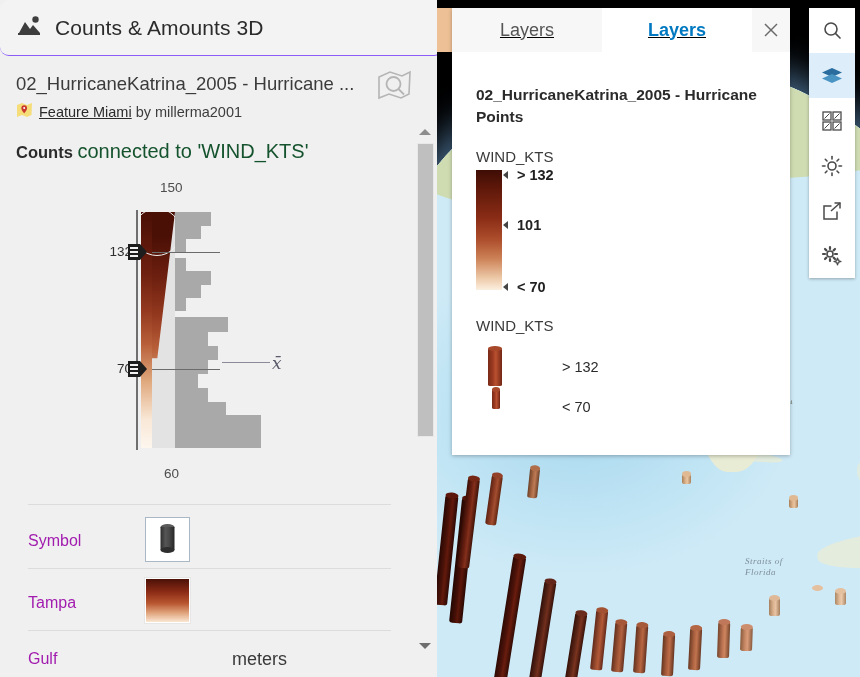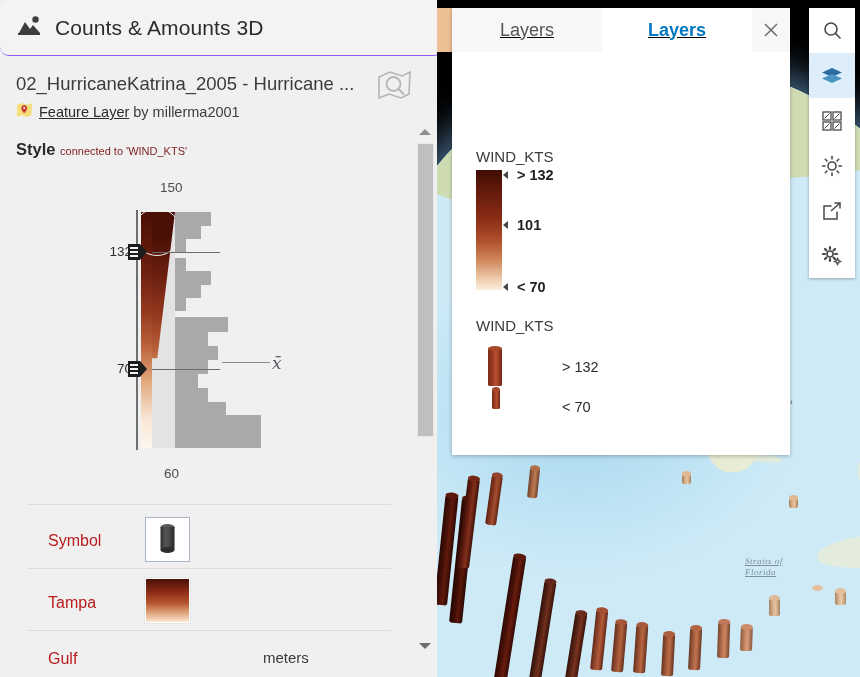--- a/index.html
+++ b/index.html
@@ -37,21 +37,21 @@
     font-size:14.5px;color:#4a4a4a;display:flex;align-items:center;
   }
   .pin-icon{margin-right:6px;display:block;}
   .layer-sub a{color:#2b2b2b;text-decoration:underline;}
   .layer-sub .byline{margin-left:4px;color:#3d3d3d;}
 
   .style-line{
     position:absolute;left:16px;top:140px;font-size:16.5px;color:#2b2b2b;
   }
   .style-line b{font-weight:700;}
-  .style-line span.conn{font-weight:400;font-size:11px;color:#7f1d1d;}
+  .style-line span.conn{font-weight:400;font-size:20px;color:#14532d;}
 
   
   .hist-wrap{position:absolute;left:0;top:178px;width:410px;height:310px;}
   .hist-max{position:absolute;left:160px;top:2px;font-size:13.5px;color:#4d4d4d;}
   .hist-min{position:absolute;left:164px;top:288px;font-size:13.5px;color:#4d4d4d;}
   .axis-line{position:absolute;left:136px;top:32px;width:2px;height:240px;background:#6f6f6f;}
   .handle-label{position:absolute;font-size:13.5px;color:#2e2e2e;text-align:right;width:34px;}
 
   .ramp-col{position:absolute;left:141px;top:34px;width:34px;height:236px;}
   .bars{position:absolute;left:175px;top:34px;width:120px;height:236px;}
@@ -65,42 +65,42 @@
   .handle .grip{position:absolute;left:0;top:0;width:12px;height:16px;background:#1d1d1d;}
   .handle .grip i{position:absolute;left:2px;width:8px;height:1.5px;background:#f2f2f2;}
   .handle .tri{
     position:absolute;left:12px;top:0;width:0;height:0;
     border-top:8px solid transparent;border-bottom:8px solid transparent;border-left:7px solid #1d1d1d;
   }
 
   
   .rows{position:absolute;left:0;top:504px;width:410px;}
   .rowdiv{position:absolute;left:28px;width:363px;height:1px;background:#dcdcdc;}
-  .rowlabel{position:absolute;left:28px;font-size:16px;color:#b91c1c;margin-left:20px;}
+  .rowlabel{position:absolute;left:28px;font-size:16px;color:#a21caf;}
   .symbol-swatch{
     position:absolute;left:145px;top:517px;width:45px;height:45px;
     background:#fff;border:1px solid #aab7c4;box-sizing:border-box;
   }
   .color-swatch{
     position:absolute;left:145px;top:578px;width:45px;height:45px;
     border:1px solid #ffffff;box-sizing:border-box;
     background:linear-gradient(to bottom,#4b1107 0%,#8b2b16 30%,#b7552f 56%,#dfa179 78%,#fae7d3 100%);
     box-shadow:0 0 0 1px #e6e6e6;
   }
   .size-select{
     position:absolute;left:145px;top:645px;height:28px;display:flex;
     border:1px solid #9fb0c2;box-sizing:border-box;background:#fff;
   }
   .size-select .val{
     padding:2px 8px 0 7px;font-size:17px;color:#2e2e2e;line-height:25px;
   }
   .size-select .caret{
     width:28px;border-left:1px solid #c3cdd8;display:flex;align-items:center;justify-content:center;
   }
-  .units{position:absolute;left:232px;top:649px;font-size:15px;color:#3a3a3a;margin-left:31px;}
+  .units{position:absolute;left:232px;top:649px;font-size:18px;color:#3a3a3a;}
 
   
   .lp-scroll{position:absolute;left:414px;top:121px;width:23px;height:556px;background:#f0f0f0;}
   .lp-arrow{position:absolute;left:5px;width:0;height:0;}
   .lp-arrow.up{top:8px;border-left:6px solid transparent;border-right:6px solid transparent;border-bottom:6px solid #8d8d8d;}
   .lp-arrow.down{top:522px;border-left:6px solid transparent;border-right:6px solid transparent;border-top:6px solid #6e6e6e;}
   .lp-thumb{position:absolute;left:3px;top:22px;width:17px;height:294px;background:#bfbfbf;border:1px solid #e8e8e8;box-sizing:border-box;}
 
   
   .scene{position:absolute;left:437px;top:0;width:423px;height:677px;overflow:hidden;background:#000;}
@@ -193,21 +193,21 @@
       <div class="landgreen" style="left:312px;top:112px;width:70px;height:185px;border-radius:40% 40% 50% 50%;opacity:.75;"></div>
       <div class="land" style="left:316px;top:388px;width:80px;height:10px;border-radius:50%;opacity:.75;transform:rotate(8deg);"></div>
       <div class="land" style="left:470px;top:390px;width:70px;height:38px;border-radius:45%;opacity:.6;"></div>
       <div class="land" style="left:430px;top:470px;width:150px;height:34px;border-radius:46%;transform:rotate(-6deg);opacity:.75;"></div>
 
       <div class="maplabel" style="left:88px;top:96px;font-size:11px;">ALABAMA</div>
       <div class="maplabel" style="left:230px;top:82px;font-size:11px;">GEORGIA</div>
       <div class="maplabel" style="left:312px;top:230px;font-size:10px;">FLORIDA</div>
       <div class="maplabel" style="left:145px;top:118px;font-size:8px;opacity:.75;">COASTAL PLAIN</div>
       <div class="maplabel it" style="left:168px;top:278px;font-size:10px;color:#7d8e99;width:60px;line-height:11px;">Gulf of Mexico</div>
-      <div class="maplabel it" style="left:358px;top:494px;font-size:9px;color:#7d8e99;width:58px;line-height:11px;text-decoration:underline;">Straits of Florida</div>
+      <div class="maplabel it" style="left:358px;top:494px;font-size:9px;color:#7d8e99;width:58px;line-height:11px;">Straits of Florida</div>
 
       <div class="citydot" style="left:174px;top:152px;"></div>
       <div class="citytxt" style="left:179px;top:148px;">Tallahassee</div>
       <div class="citydot" style="left:330px;top:156px;"></div>
       <div class="citytxt" style="left:335px;top:152px;">Jacksonville</div>
       <div class="citydot" style="left:352px;top:188px;"></div>
       <div class="citytxt" style="left:357px;top:184px;">Orlando</div>
       <div class="citydot" style="left:312px;top:214px;"></div>
       <div class="citytxt" style="left:284px;top:210px;">Tampa</div>
       <div class="citydot" style="left:382px;top:340px;"></div>
@@ -307,20 +307,21 @@
       <div style="flex:1;background:#fff;border-bottom:1px solid #fff;"></div>
     </div>
     <div class="tab-close">
       <svg width="18" height="18" viewBox="0 0 18 18">
         <line x1="3" y1="3" x2="15" y2="15" stroke="#6b6b6b" stroke-width="1.5"></line>
         <line x1="15" y1="3" x2="3" y2="15" stroke="#6b6b6b" stroke-width="1.5"></line>
       </svg>
     </div>
 
     <div class="legend-body">
+      <div class="legend-title">02_HurricaneKatrina_2005 - Hurricane Points</div>
 
       <div class="lg-field" style="top:96px;">WIND_KTS</div>
       <div class="ramp-box" style="left:24px;top:118px;height:120px;"></div>
       <div class="ramp-tick" style="left:51px;top:119px;"></div>
       <div class="ramp-lbl" style="left:65px;top:115px;">&gt; 132</div>
       <div class="ramp-tick" style="left:51px;top:169px;"></div>
       <div class="ramp-lbl" style="left:65px;top:165px;">101</div>
       <div class="ramp-tick" style="left:51px;top:231px;"></div>
       <div class="ramp-lbl" style="left:65px;top:227px;">&lt; 70</div>
 
@@ -434,27 +435,27 @@
       </div>
 
       <div class="layer-sub">
         <span class="pin-icon">
           <svg width="17" height="17" viewBox="0 0 17 17">
             <path d="M1 3 L6 1 L11 3 L16 1 L15.5 13 L11 15 L6 13 L1 15 Z" fill="#f5dd7a"></path>
             <path d="M8.2 3.2 a2.9 2.9 0 0 1 2.9 2.9 c0 2.2 -2.9 5.3 -2.9 5.3 s-2.9 -3.1 -2.9 -5.3 a2.9 2.9 0 0 1 2.9 -2.9 z" fill="#c8382f"></path>
             <circle cx="8.2" cy="6.1" r="1" fill="#fff"></circle>
           </svg>
         </span>
-        <a href="#">Feature Layer</a>
+        <a href="#">Feature Miami</a>
         <span class="byline">by millerma2001</span>
       </div>
     </div>
 
     <div class="style-line">
-      <b>Style</b>
+      <b>Counts</b>
       <span class="conn">connected to 'WIND_KTS'</span>
     </div>
 
     <div class="hist-wrap">
 
       <div class="hist-max">150</div>
       <div class="hist-min">60</div>
 
       <div class="axis-line"></div>
 

